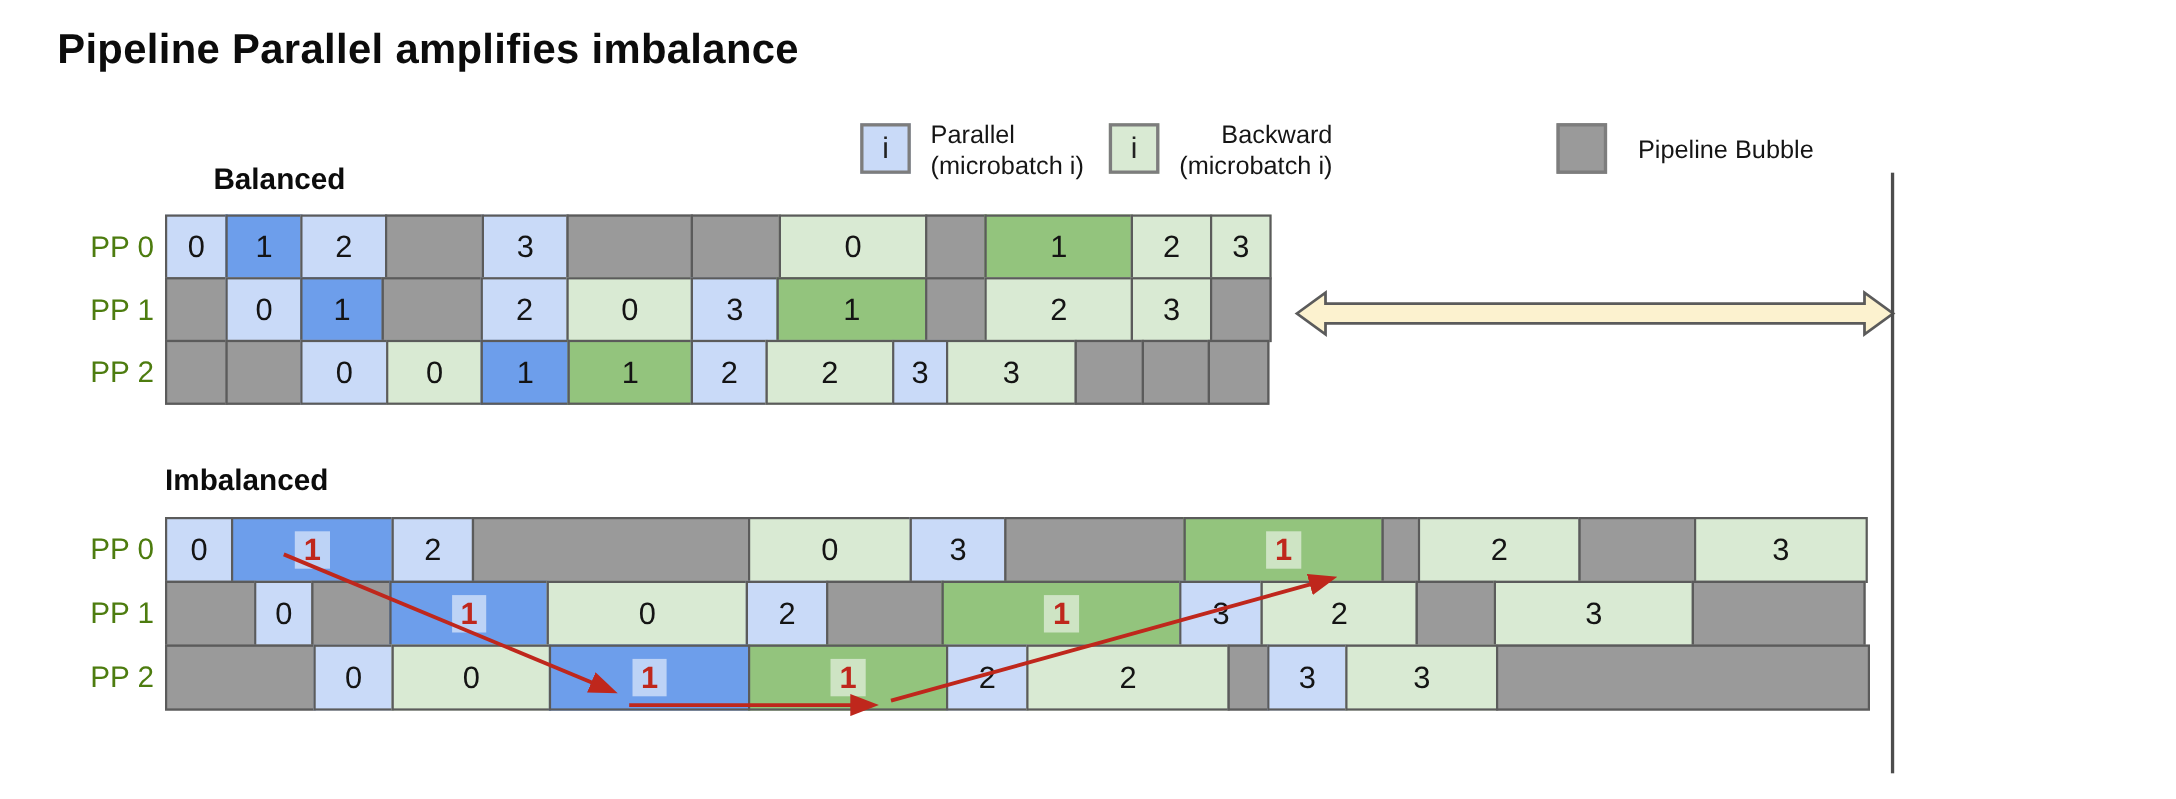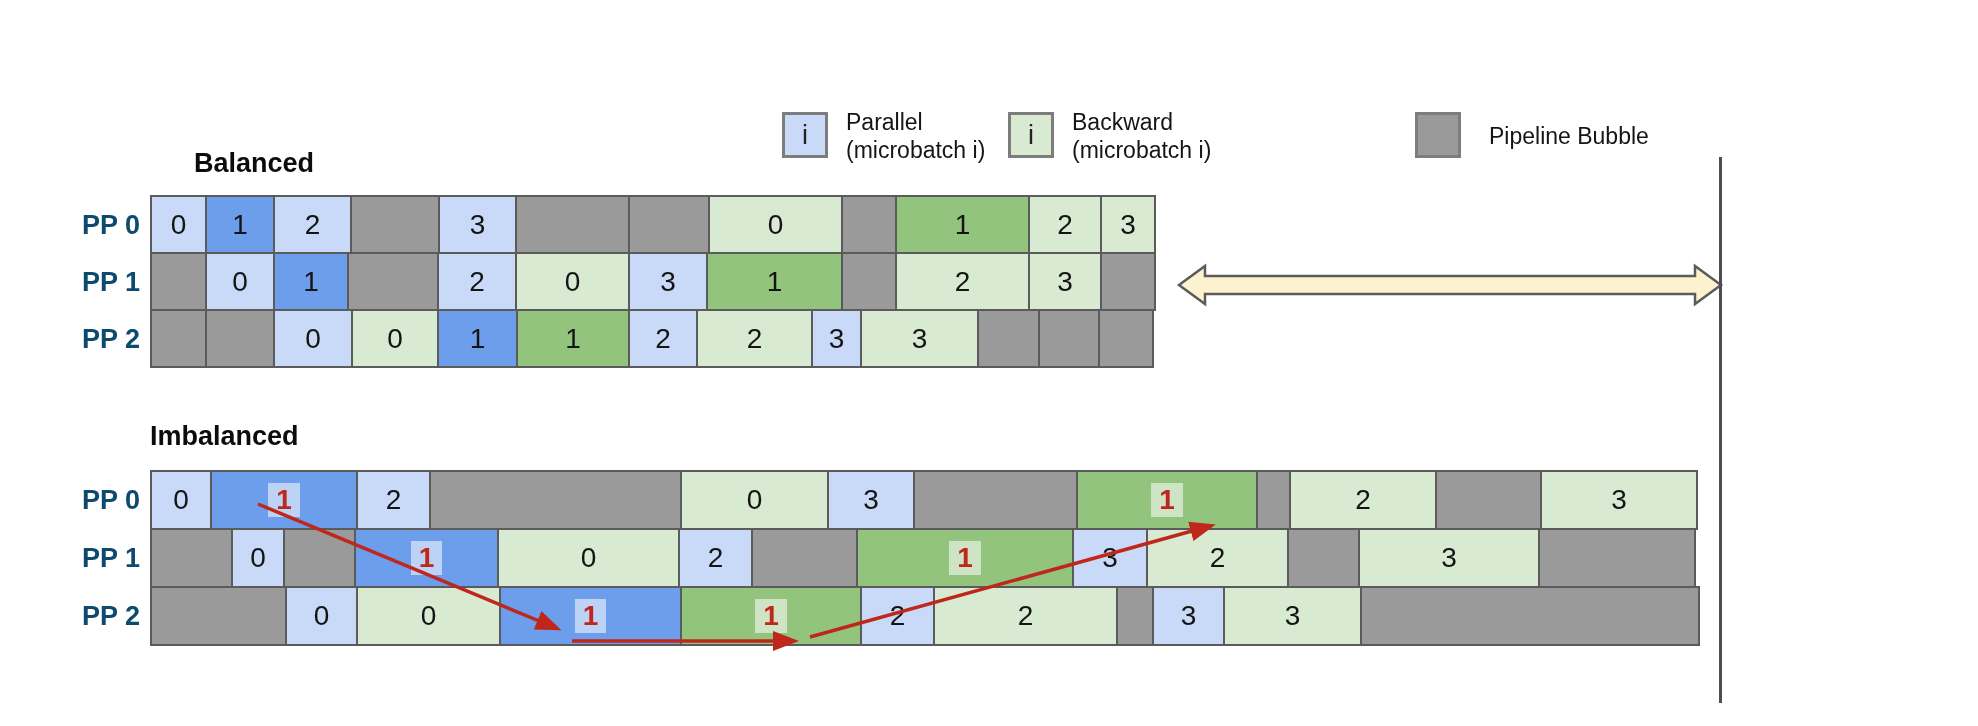--- a/index.html
+++ b/index.html
@@ -15,35 +15,35 @@
   .swatch{
     position:absolute;width:46px;height:46px;box-sizing:border-box;
     border:3px solid #7d7d7d;display:flex;align-items:center;justify-content:center;
     font-size:27px;color:#222;
   }
   .swatch.fwd{left:782px;top:112px;background:#c9daf8;}
   .swatch.bwd{left:1008px;top:112px;background:#d9ead3;}
   .swatch.bub{left:1415px;top:112px;background:#9a9a9a;}
   .legend-text{position:absolute;font-size:23px;line-height:28px;color:#151515;}
   .legend-text.fwd{left:846px;top:108px;}
-  .legend-text.bwd{left:1072px;top:108px;}
+  .legend-text.bwd{left:1072px;top:108px;text-align:right;}
   .legend-text.bub{left:1489px;top:122px;}
   
   .section-label{position:absolute;left:150px;font-size:27px;font-weight:700;color:#0c0c0c;}
   .section-label.balanced{top:148px;margin-left:44px;}
   .section-label.imbalanced{top:421px;}
   
   .grid{position:absolute;left:150px;}
   #grid0{top:195px;--rh:59px;}
   #grid1{top:470px;--rh:60px;}
   .pp-row{display:flex;position:relative;height:var(--rh);}
   .pp-row + .pp-row{margin-top:-2px;}
   .pp-label{
     position:absolute;right:calc(100% + 10px);top:50%;transform:translateY(-50%);
-    font-size:27px;font-weight:700;white-space:nowrap;color:#0c4a6e;
+    font-size:27px;font-weight:400;white-space:nowrap;color:#4d7c0f;
   }
   .track{display:flex;height:100%;}
   .cell{
     box-sizing:border-box;border:2px solid #5b5b5b;height:100%;
     display:flex;align-items:center;justify-content:center;flex:none;
   }
   .cell + .cell{margin-left:-2px;}
   .cell.f {background:#c9daf8;}
   .cell.fh{background:#6d9eeb;}
   .cell.b {background:#d9ead3;}
@@ -55,20 +55,21 @@
     background:rgba(255,255,255,0.55);padding:0 8px;line-height:34px;
   }
   .overlay{position:absolute;left:0;top:0;pointer-events:none;}
   .vline{position:absolute;left:1719px;top:157px;width:3px;height:546px;background:#4d4d4d;}
 </style>
 </head>
 <body>
 
 <div class="stage">
 
+  <h1 class="title">Pipeline Parallel amplifies imbalance</h1>
 
   <div class="swatch fwd">
     <span>i</span>
   </div>
   <div class="legend-text fwd">
     <div>Parallel</div>
     <div>(microbatch i)</div>
   </div>
 
   <div class="swatch bwd">

